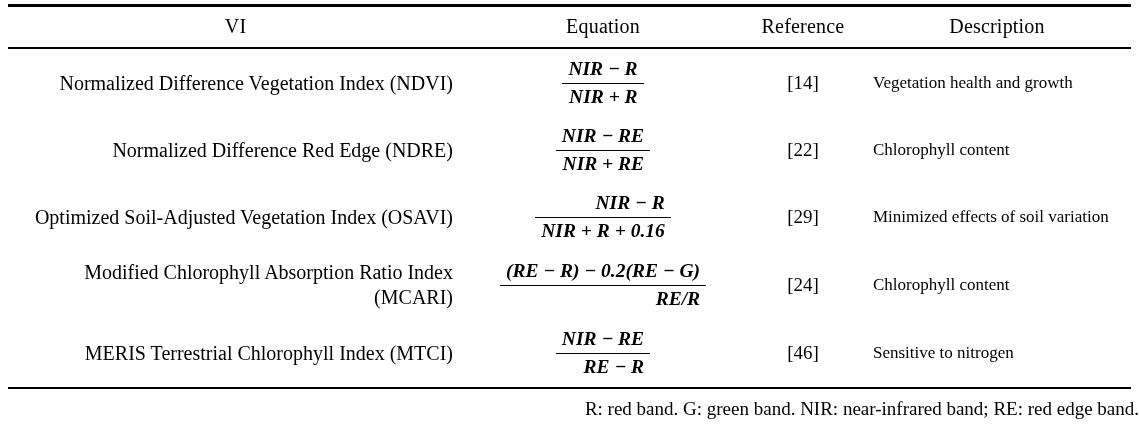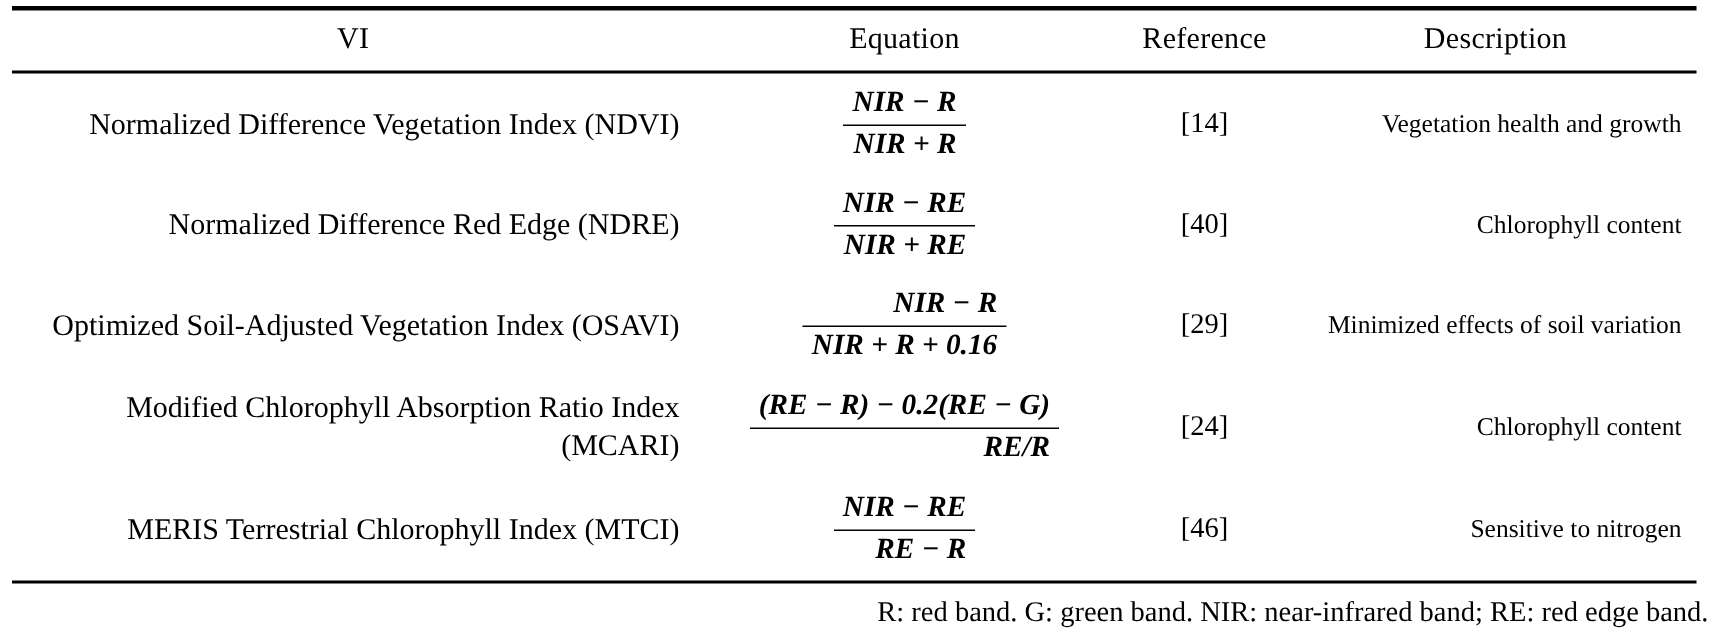--- a/index.html
+++ b/index.html
@@ -67,21 +67,21 @@
   td.eq-cell {
     text-align: center;
     padding: 6px 6px;
   }
   td.ref-cell {
     text-align: center;
     font-size: 19px;
     padding: 6px 4px;
   }
   td.desc-cell {
-    text-align: right;
+    text-align: left;
     font-size: 17px;
     line-height: 1.3;
     padding: 6px 10px;
   }
 
   
   .frac {
     display: inline-block;
     vertical-align: middle;
     text-align: right;
@@ -171,21 +171,21 @@
       </tr>
 
       <tr style="height:66px">
         <td class="vi-cell">Normalized Difference Red Edge (NDRE)</td>
         <td class="eq-cell">
           <span class="frac">
             <span class="num">NIR − RE</span>
             <span class="den">NIR + RE</span>
           </span>
         </td>
-        <td class="ref-cell">[40]</td>
+        <td class="ref-cell">[22]</td>
         <td class="desc-cell">Chlorophyll content</td>
       </tr>
 
       <tr style="height:68px">
         <td class="vi-cell">Optimized Soil-Adjusted Vegetation Index (OSAVI)</td>
         <td class="eq-cell">
           <span class="frac">
             <span class="num">NIR − R</span>
             <span class="den">NIR + R + 0.16</span>
           </span>

